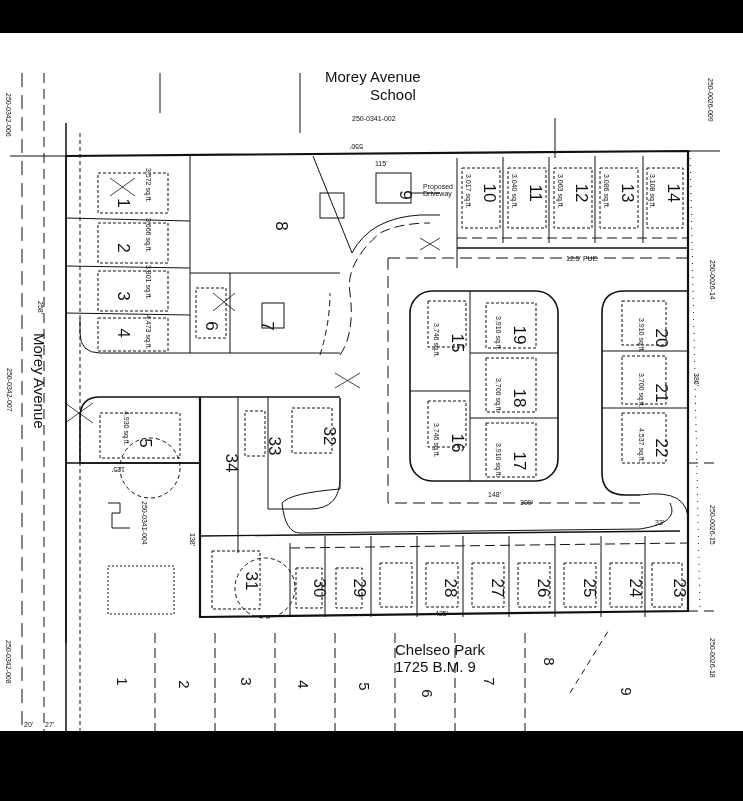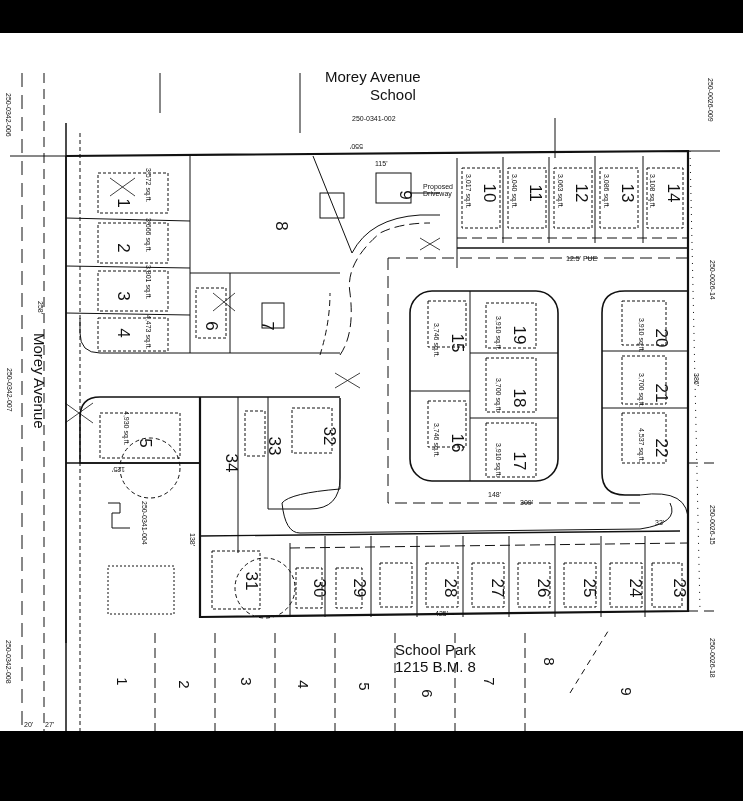--- a/index.html
+++ b/index.html
@@ -165,22 +165,22 @@
       </g>
     </g>
   </svg>
 
   <div class="lbl big" style="left:325px;top:35px;">Morey Avenue</div>
   <div class="lbl big" style="left:370px;top:53px;">School</div>
   <div class="lbl tiny" style="left:352px;top:82px;">250-0341-002</div>
 
   <div class="lbl big vtext" style="left:48px;top:300px;">Morey Avenue</div>
 
-  <div class="lbl big" style="left:395px;top:608px;">School Park</div>
-  <div class="lbl big" style="left:395px;top:625px;">1215 B.M. 8</div>
+  <div class="lbl big" style="left:395px;top:608px;">Chelseo Park</div>
+  <div class="lbl big" style="left:395px;top:625px;">1725 B.M. 9</div>
 
   <div class="lbl tiny vtext" style="left:12px;top:60px;">250-0342-006</div>
   <div class="lbl tiny vtext" style="left:13px;top:335px;">250-0342-007</div>
   <div class="lbl tiny vtext" style="left:12px;top:607px;">250-0342-008</div>
   <div class="lbl tiny vtext" style="left:714px;top:45px;">250-0026-009</div>
   <div class="lbl tiny vtext" style="left:716px;top:227px;">250-0026-14</div>
   <div class="lbl tiny vtext" style="left:716px;top:472px;">250-0026-15</div>
   <div class="lbl tiny vtext" style="left:716px;top:605px;">250-0026-18</div>
   <div class="lbl tiny vtext" style="left:148px;top:468px;">250-0341-004</div>
 

